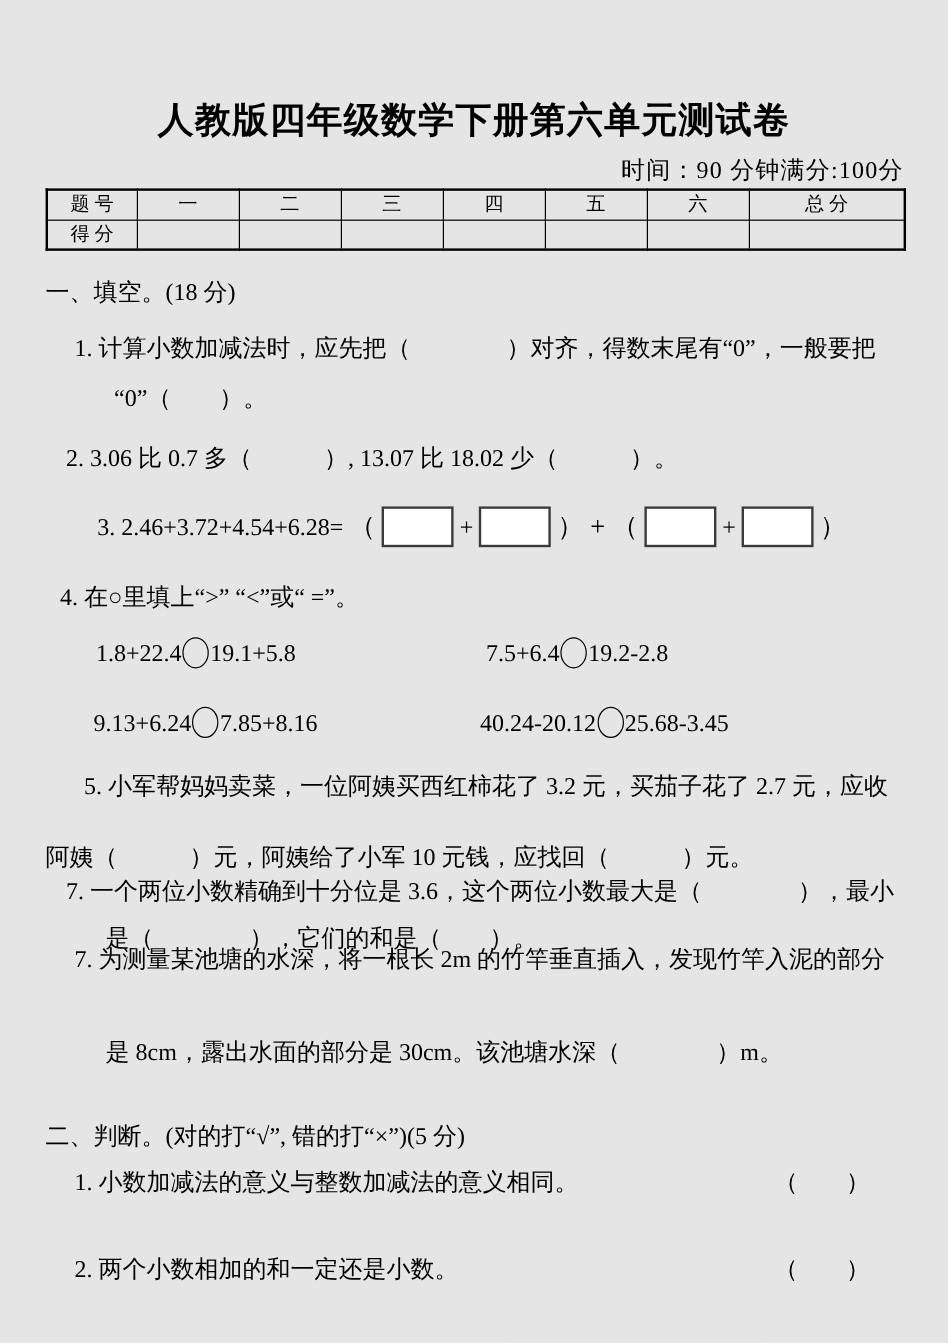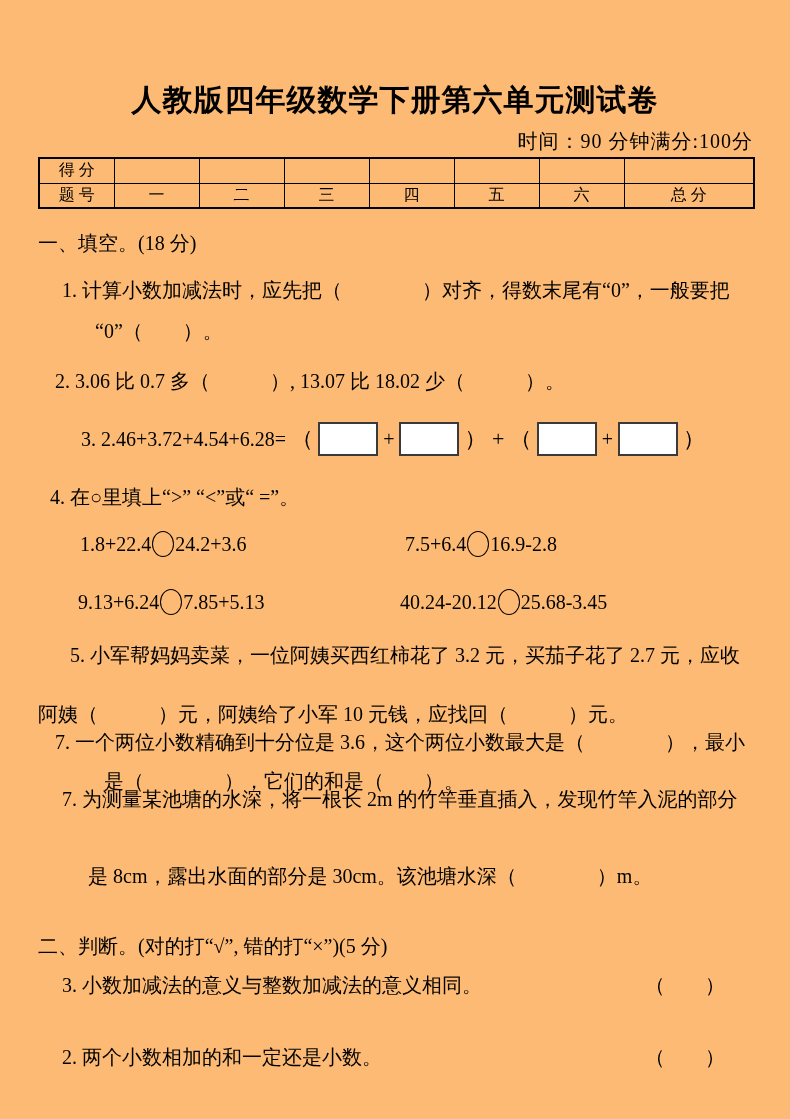--- a/index.html
+++ b/index.html
@@ -4,21 +4,21 @@
 <style>
   * { margin: 0; padding: 0; box-sizing: border-box; }
   html, body { background: #ffffff; }
   body {
     width: 790px; height: 1119px;
     font-family: "Liberation Serif", serif;
     color: #000;
     position: relative;
     overflow: hidden;
   }
-  .page { position: absolute; inset: 0; width: 790px; height: 1119px; background: #fdba74; }
+  .page { position: absolute; inset: 0; width: 790px; height: 1119px; background: #e5e5e5; }
 
   .title {
     position: absolute; top: 80px; left: 0; width: 100%;
     text-align: center;
     font-family: "DejaVu Sans", "Liberation Sans", sans-serif;
     font-weight: bold; font-size: 30px; letter-spacing: 1px;
   }
   .exam-info {
     position: absolute; top: 128px; right: 37px;
     font-size: 20px; letter-spacing: 1px;
@@ -64,21 +64,21 @@
   .cmp { white-space: nowrap; }
   .circle {
     display: inline-block; width: 22px; height: 26px;
     border: 1.5px solid #000; border-radius: 50%;
     vertical-align: -6px; margin: 0 1px;
   }
 
   .q5-l1 { top: 642px; left: 70px; }
   .q5-l2 { top: 701px; left: 38px; }
   .q6-l1 { top: 729px; left: 55px; }
-  .q6-l2 { top: 768px; left: 88px; margin-left: 16px; }
+  .q6-l2 { top: 768px; left: 88px; }
   .q7-l1 { top: 786px; left: 62px; }
   .q7-l2 { top: 863px; left: 88px; }
 
   .s2-heading { top: 917px; left: 38px; margin-top: 16px; }
 
   .judge { left: 0; width: 100%; }
   .j1 { top: 972px; }
   .j2 { top: 1044px; }
   .judge .j-text { position: absolute; left: 62px; top: 0; white-space: nowrap; }
   .judge .j-blank { position: absolute; left: 645px; top: 0; white-space: nowrap; }
@@ -88,79 +88,79 @@
 
 <div class="page">
 
   <h1 class="title">人教版四年级数学下册第六单元测试卷</h1>
 
   <div class="exam-info">时间：90 分钟满分:100分</div>
 
   <table class="score-table">
     <tbody>
         <tr>
+      <td class="col-label">题 号</td>
+      <td class="col-num">一</td>
+      <td class="col-num">二</td>
+      <td class="col-num">三</td>
+      <td class="col-num">四</td>
+      <td class="col-num">五</td>
+      <td class="col-num">六</td>
+      <td class="col-total">总 分</td>
+    </tr>
+    <tr>
       <td class="col-label">得 分</td>
       <td class="col-num"></td>
       <td class="col-num"></td>
       <td class="col-num"></td>
       <td class="col-num"></td>
       <td class="col-num"></td>
       <td class="col-num"></td>
       <td class="col-total"></td>
-    </tr>
-    <tr>
-      <td class="col-label">题 号</td>
-      <td class="col-num">一</td>
-      <td class="col-num">二</td>
-      <td class="col-num">三</td>
-      <td class="col-num">四</td>
-      <td class="col-num">五</td>
-      <td class="col-num">六</td>
-      <td class="col-total">总 分</td>
     </tr>
   </tbody>
     </table>
 
   <div class="block s1-heading">一、填空。(18 分)</div>
 
   <div class="block q1-l1">1. 计算小数加减法时，应先把（　　　　）对齐，得数末尾有“0”，一般要把</div>
   <div class="block q1-l2">“0”（　　）。</div>
 
   <div class="block q2">2.  3.06 比 0.7 多（　　　）, 13.07 比 18.02 少（　　　）。</div>
 
   <div class="block q3">
     <span>3. 2.46+3.72+4.54+6.28=</span>
     <span class="paren">（</span><span class="fill-box"></span><span>+</span><span class="fill-box"></span><span class="paren">） + （</span><span class="fill-box"></span><span>+</span><span class="fill-box"></span><span class="paren">）</span>
   </div>
 
   <div class="block q4-head">4. 在○里填上“&gt;” “&lt;”或“ =”。</div>
 
   <div class="block q4-row1">
-    <span class="cmp cmp-a"><span>1.8+22.4</span><span class="circle"></span><span>24.2+3.6</span></span>
-    <span class="cmp cmp-b"><span>7.5+6.4</span><span class="circle"></span><span>16.9-2.8</span></span>
+    <span class="cmp cmp-a"><span>1.8+22.4</span><span class="circle"></span><span>19.1+5.8</span></span>
+    <span class="cmp cmp-b"><span>7.5+6.4</span><span class="circle"></span><span>19.2-2.8</span></span>
   </div>
 
   <div class="block q4-row2">
-    <span class="cmp cmp-a"><span>9.13+6.24</span><span class="circle"></span><span>7.85+5.13</span></span>
+    <span class="cmp cmp-a"><span>9.13+6.24</span><span class="circle"></span><span>7.85+8.16</span></span>
     <span class="cmp cmp-b"><span>40.24-20.12</span><span class="circle"></span><span>25.68-3.45</span></span>
   </div>
 
   <div class="block q5-l1">5. 小军帮妈妈卖菜，一位阿姨买西红柿花了 3.2 元，买茄子花了 2.7 元，应收</div>
   <div class="block q5-l2">阿姨（　　　）元，阿姨给了小军 10 元钱，应找回（　　　）元。</div>
 
   <div class="block q6-l1">7. 一个两位小数精确到十分位是 3.6，这个两位小数最大是（　　　　），最小</div>
   <div class="block q6-l2">是（　　　　），它们的和是（　　）。</div>
 
   <div class="block q7-l1">7. 为测量某池塘的水深，将一根长 2m 的竹竿垂直插入，发现竹竿入泥的部分</div>
   <div class="block q7-l2">是 8cm，露出水面的部分是 30cm。该池塘水深（　　　　）m。</div>
 
   <div class="block s2-heading">二、判断。(对的打“√”, 错的打“×”)(5 分)</div>
 
   <div class="block judge j1">
-    <span class="j-text">3. 小数加减法的意义与整数加减法的意义相同。</span>
+    <span class="j-text">1. 小数加减法的意义与整数加减法的意义相同。</span>
     <span class="j-blank">（　　）</span>
   </div>
 
   <div class="block judge j2">
     <span class="j-text">2. 两个小数相加的和一定还是小数。</span>
     <span class="j-blank">（　　）</span>
   </div>
 
 </div>
 

